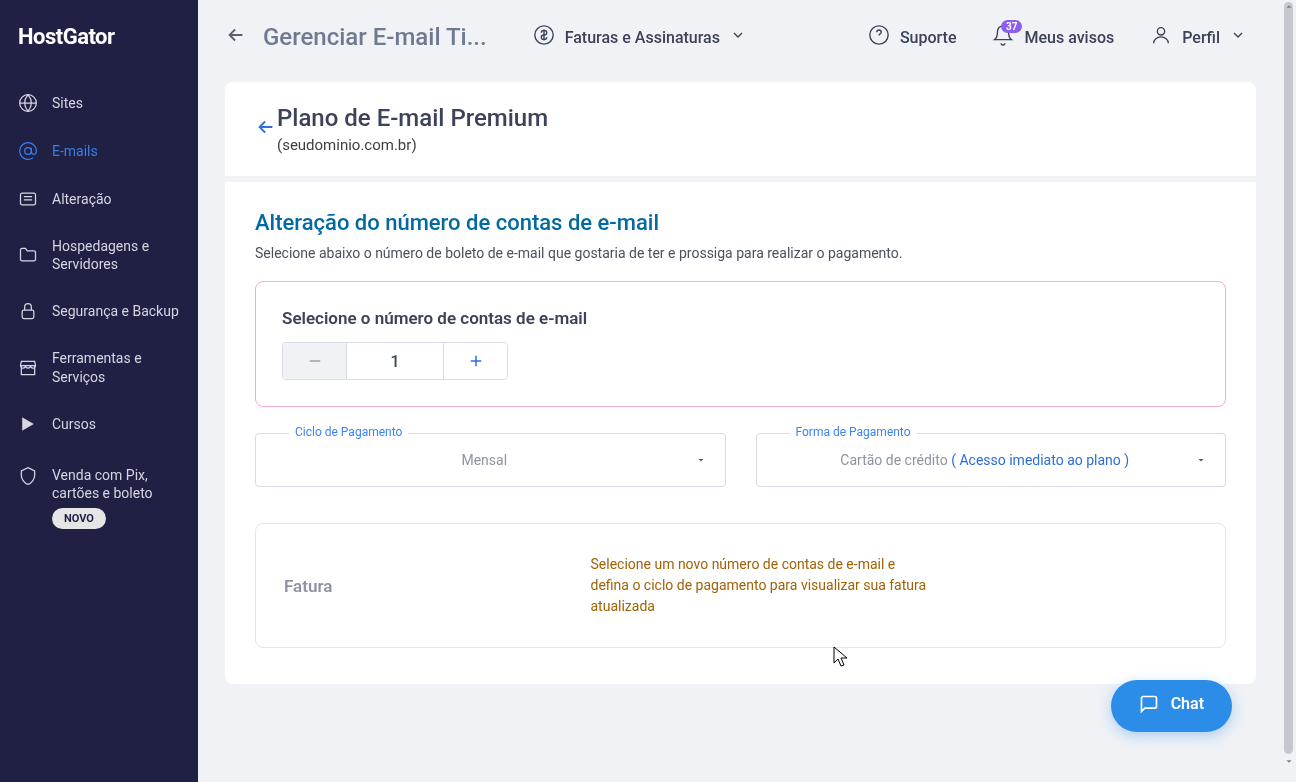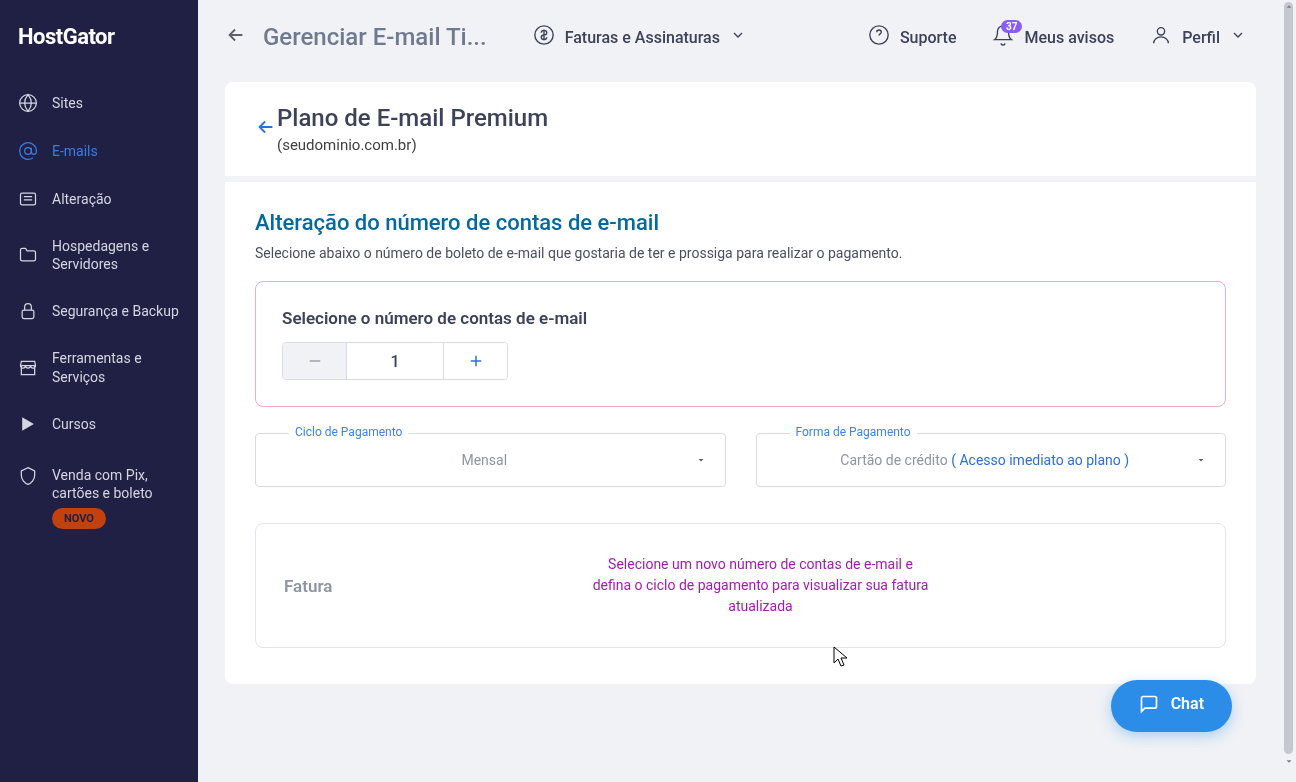--- a/index.html
+++ b/index.html
@@ -4,21 +4,21 @@
   <style>
     * { box-sizing: border-box; margin: 0; padding: 0; }
     body { font-family: -apple-system, BlinkMacSystemFont, 'Segoe UI', Roboto, Arial, sans-serif; background: #f0f2f6; width: 1296px; height: 782px; overflow: hidden; position: relative; }
     
     .sidebar { position: fixed; left: 0; top: 0; width: 198px; height: 782px; background: #1f2044; padding: 0; }
     .logo { color: #fff; font-size: 22px; font-weight: 700; padding: 24px 18px 30px; letter-spacing: -0.5px; }
     .nav-item { display: flex; align-items: center; gap: 14px; padding: 14px 18px; color: #d4d6e0; font-size: 14px; cursor: pointer; }
     .nav-item.active { color: #3a7de6; }
     .nav-item .icon { width: 20px; height: 20px; display: flex; align-items: center; justify-content: center; flex-shrink: 0; }
     .nav-item .label { font-weight: 400; line-height: 1.3; }
-    .nav-badge { background: #c2410c; color: #1f2044; padding: 4px 12px; border-radius: 14px; font-size: 11px; font-weight: 700; margin-top: 6px; display: inline-block; }
+    .nav-badge { background: #e5e5e5; color: #1f2044; padding: 4px 12px; border-radius: 14px; font-size: 11px; font-weight: 700; margin-top: 6px; display: inline-block; }
     
     .main { margin-left: 197px; height: 740px; padding: 0; }
     
     .topbar { display: flex; align-items: center; padding: 18px 40px 18px 28px; gap: 16px; }
     .topbar-back { cursor: pointer; color: #4a4a4a; }
     .topbar-title { color: #6f7990; font-size: 24px; font-weight: 500; flex: 0 1 auto; white-space: nowrap; overflow: hidden; text-overflow: ellipsis; max-width: 280px; }
     .topbar-spacer { flex: 1; }
     .topbar-item { display: flex; align-items: center; gap: 10px; color: #3c4257; font-size: 16px; font-weight: 500; cursor: pointer; padding: 6px 10px; }
     .topbar-item .icon { color: #3c4257; }
     .notif-badge { background: #8b5cf6; color: #fff; font-size: 10px; font-weight: 700; padding: 1px 5px; border-radius: 8px; position: absolute; top: -4px; right: -8px; }
@@ -46,21 +46,21 @@
     .selects { display: flex; gap: 30px; }
     .select-wrap { position: relative; flex: 1; }
     .select-label { position: absolute; top: -8px; left: 14px; background: #fff; padding: 0 6px; font-size: 12px; color: #3b82f6; margin-left: 20px; }
     .select-box { border: 1px solid #d8dbe4; border-radius: 4px; height: 54px; display: flex; align-items: center; padding: 0 18px; cursor: pointer; }
     .select-value { font-size: 14px; color: #8e94a3; flex: 1; text-align: center; }
     .select-value .blue { color: #2c6fd8; }
     .select-caret { color: #5a5f6d; }
     
     .invoice-box { border: 1px solid #e2e5ec; border-radius: 8px; padding: 30px 28px; margin-top: 36px; display: flex; align-items: center; }
     .invoice-title { font-size: 17px; font-weight: 600; color: #8e94a3; width: 280px; }
-    .invoice-desc { font-size: 14px; color: #a21caf; text-align: center; line-height: 1.5; flex: 1; max-width: 340px; margin: 0 auto; }
+    .invoice-desc { font-size: 14px; color: #a16207; text-align: left; line-height: 1.5; flex: 1; max-width: 340px; margin: 0 auto; }
     
     .chat-btn { position: fixed; bottom: 50px; right: 64px; background: #2b8de8; color: #fff; padding: 14px 28px; border-radius: 26px; display: flex; align-items: flex-start; gap: 12px; font-size: 16px; font-weight: 600; cursor: pointer; box-shadow: 0 4px 14px rgba(43,141,232,0.35); }
     
     .scrollbar { position: fixed; right: 0; top: 0; width: 14px; height: 782px; background: #f0f2f6; }
     .scrollbar-thumb { width: 9px; margin-left: 2px; background: #c5c8cf; border-radius: 5px; height: 752px; margin-top: 2px; }
     .scrollbar-btn { width: 14px; height: 14px; display: flex; align-items: center; justify-content: center; position: absolute; }
     .scrollbar-btn.up { top: 0; }
     .scrollbar-btn.down { bottom: 14px; }
 
     .cursor { position: fixed; left: 833px; top: 646px; pointer-events: none; }

